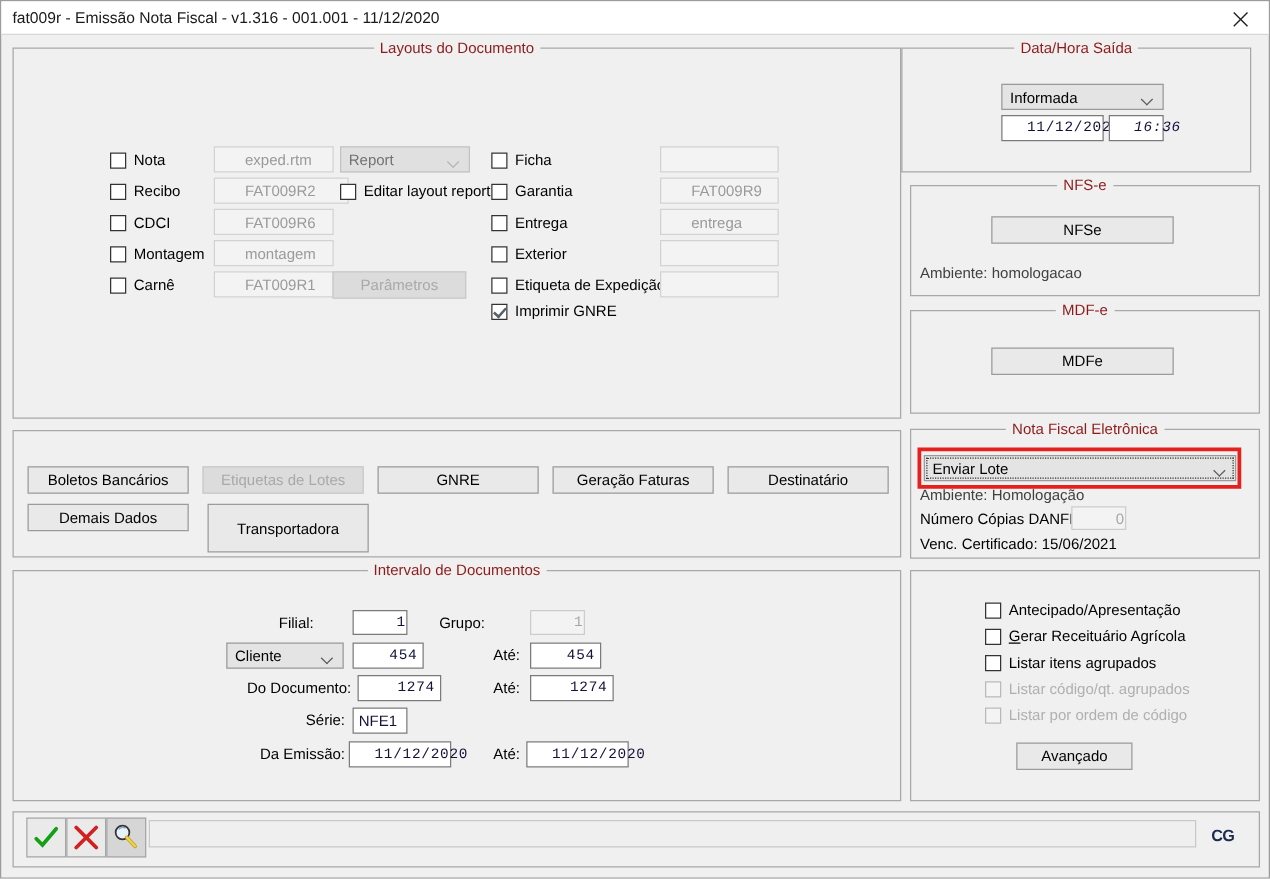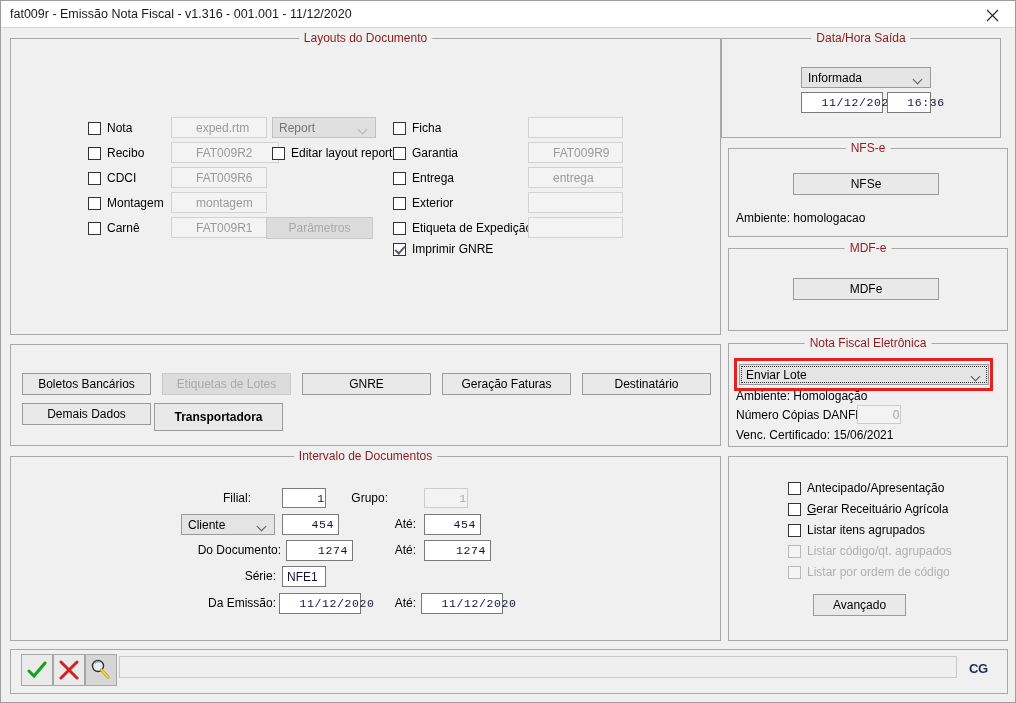--- a/index.html
+++ b/index.html
@@ -193,21 +193,21 @@
   .btn.disabled { background: #dcdcdc; border-color: #c8c8c8; color: #a9a9a9; }
 
   
   .lab {
     position: absolute;
     font-size: 12px;
     color: #000000;
     white-space: nowrap;
   }
   .lab.right { text-align: right; }
-  .lab.red { color: #000000; }
+  .lab.red { color: #404040; }
 
   
   .highlight {
     position: absolute;
     border: 3px solid #e5201d;
     box-sizing: border-box;
     pointer-events: none;
     z-index: 20;
   }
 
@@ -339,21 +339,21 @@
   </div>
 
   <div class="group" style="left:700px; top:37px; width:280px; height:100px;margin-left:20px;">
     <div class="gtitle center">Data/Hora Saída</div>
   </div>
   <div class="combo" style="left:800px; top:66px; width:130px; height:21px;">
     <span>Informada</span>
     <span class="arrow"></span>
   </div>
   <div class="inp mono center" style="left:800px; top:91px; width:82px; height:21px;">11/12/2020</div>
-  <div class="inp mono center" style="left:886px; top:91px; width:44px; height:21px;">16:36</div>
+  <div class="inp mono center" style="left:886px; top:91px; width:44px; height:21px;font-style:italic;">16:36</div>
 
   <div class="group" style="left:727px; top:147px; width:280px; height:89px;">
     <div class="gtitle center">NFS-e</div>
   </div>
   <div class="btn" style="left:792px; top:172px; width:146px; height:22px;">NFSe</div>
   <div class="lab red" style="left:735px; top:210px;">Ambiente: homologacao</div>
 
   <div class="group" style="left:727px; top:247px; width:280px; height:83px;">
     <div class="gtitle center">MDF-e</div>
   </div>
@@ -373,21 +373,21 @@
   <div class="highlight" style="left:733px; top:357px; width:259px; height:33px;"></div>
 
   <div class="panel" style="left:9px; top:343px; width:711px; height:102px;"></div>
 
   <div class="btn" style="left:21px; top:372px; width:129px; height:22px;">Boletos Bancários</div>
   <div class="btn disabled" style="left:161px; top:372px; width:129px; height:22px;">Etiquetas de Lotes</div>
   <div class="btn" style="left:301px; top:372px; width:129px; height:22px;">GNRE</div>
   <div class="btn" style="left:441px; top:372px; width:129px; height:22px;">Geração Faturas</div>
   <div class="btn" style="left:581px; top:372px; width:129px; height:22px;">Destinatário</div>
   <div class="btn" style="left:21px; top:402px; width:129px; height:22px;">Demais Dados</div>
-  <div class="btn" style="left:153px; top:402px; width:129px; height:28px;font-weight:bold;">Transportadora</div>
+  <div class="btn" style="left:165px; top:402px; width:129px; height:39px;">Transportadora</div>
 
   <div class="group" style="left:9px; top:455px; width:711px; height:185px;">
     <div class="gtitle center">Intervalo de Documentos</div>
   </div>
 
   <div class="lab right" style="left:180px; top:490px; width:70px;">Filial:</div>
   <div class="inp mono center" style="left:281px; top:487px; width:28px; height:20px;">1</div>
 
   <div class="lab right" style="left:325px; top:490px; width:62px;">Grupo:</div>
   <div class="inp mono center disabled" style="left:423px; top:487px; width:32px; height:20px;">1</div>

